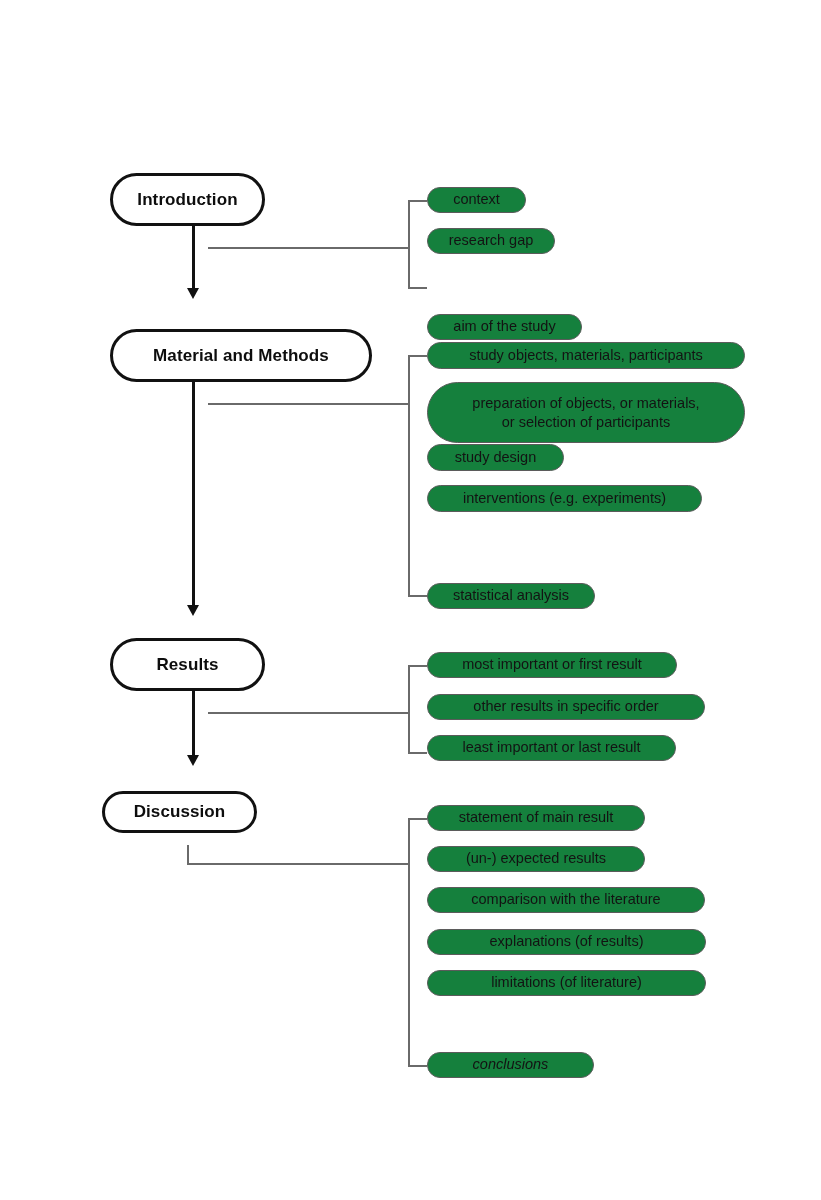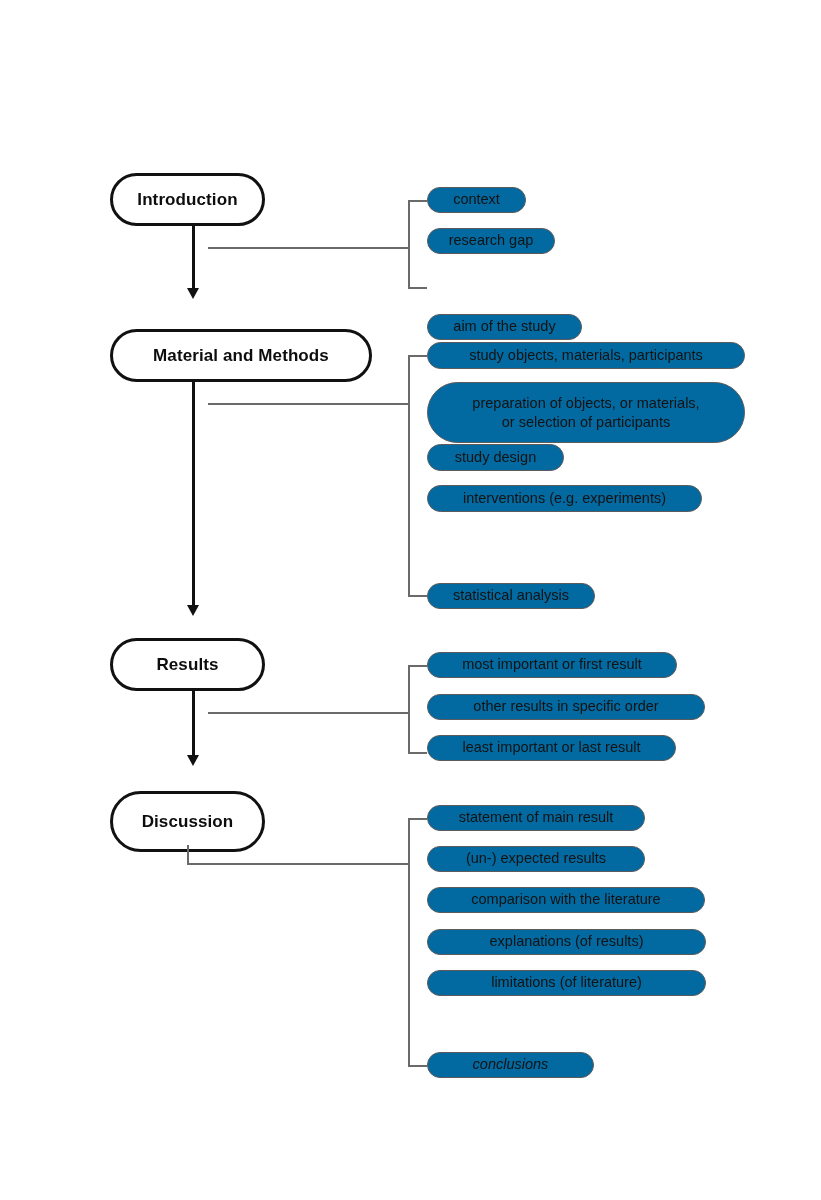--- a/index.html
+++ b/index.html
@@ -26,21 +26,21 @@
     color:#0d0d0d;
     white-space:nowrap;
   }
 
   
   .pill{
     position:absolute;
     box-sizing:border-box;
     border:1.6px solid #5b5b5b;
     border-radius:999px;
-    background:#0369a1;
+    background:#15803d;
     display:flex;align-items:center;justify-content:center;
     text-align:center;
     font-size:14.5px;
     line-height:1.18;
     color:#131313;
     padding:8px 14px;
     white-space:pre-line;
   }
   .pill.two{line-height:1.25;}
 
@@ -101,21 +101,21 @@
 
   <div class="hconn" style="left:208px;top:712px;width:201px;"></div>
   <div class="vconn" style="left:408px;top:665px;height:88px;"></div>
   <div class="stub" style="left:408px;top:665px;width:19px;"></div>
   <div class="stub" style="left:408px;top:752px;width:19px;"></div>
 
   <div class="pill" style="left:427px;top:652px;width:250px;height:26px;">most important or first result</div>
   <div class="pill" style="left:427px;top:694px;width:278px;height:26px;">other results in specific order</div>
   <div class="pill" style="left:427px;top:735px;width:249px;height:26px;">least important or last result</div>
 
-  <div class="stage" style="left:110px;top:791px;width:155px;height:61px;">Discussion</div>
+  <div class="stage" style="left:102px;top:791px;width:155px;height:42px;">Discussion</div>
 
   <div class="dstub-v" style="left:187px;top:845px;height:19px;"></div>
   <div class="hconn" style="left:187px;top:863px;width:222px;"></div>
   <div class="vconn" style="left:408px;top:818px;height:249px;"></div>
   <div class="stub" style="left:408px;top:818px;width:19px;"></div>
   <div class="stub" style="left:408px;top:1065px;width:19px;"></div>
 
   <div class="pill" style="left:427px;top:805px;width:218px;height:26px;">statement of main result</div>
   <div class="pill" style="left:427px;top:846px;width:218px;height:26px;">(un-) expected results</div>
   <div class="pill" style="left:427px;top:887px;width:278px;height:26px;">comparison with the literature</div>

